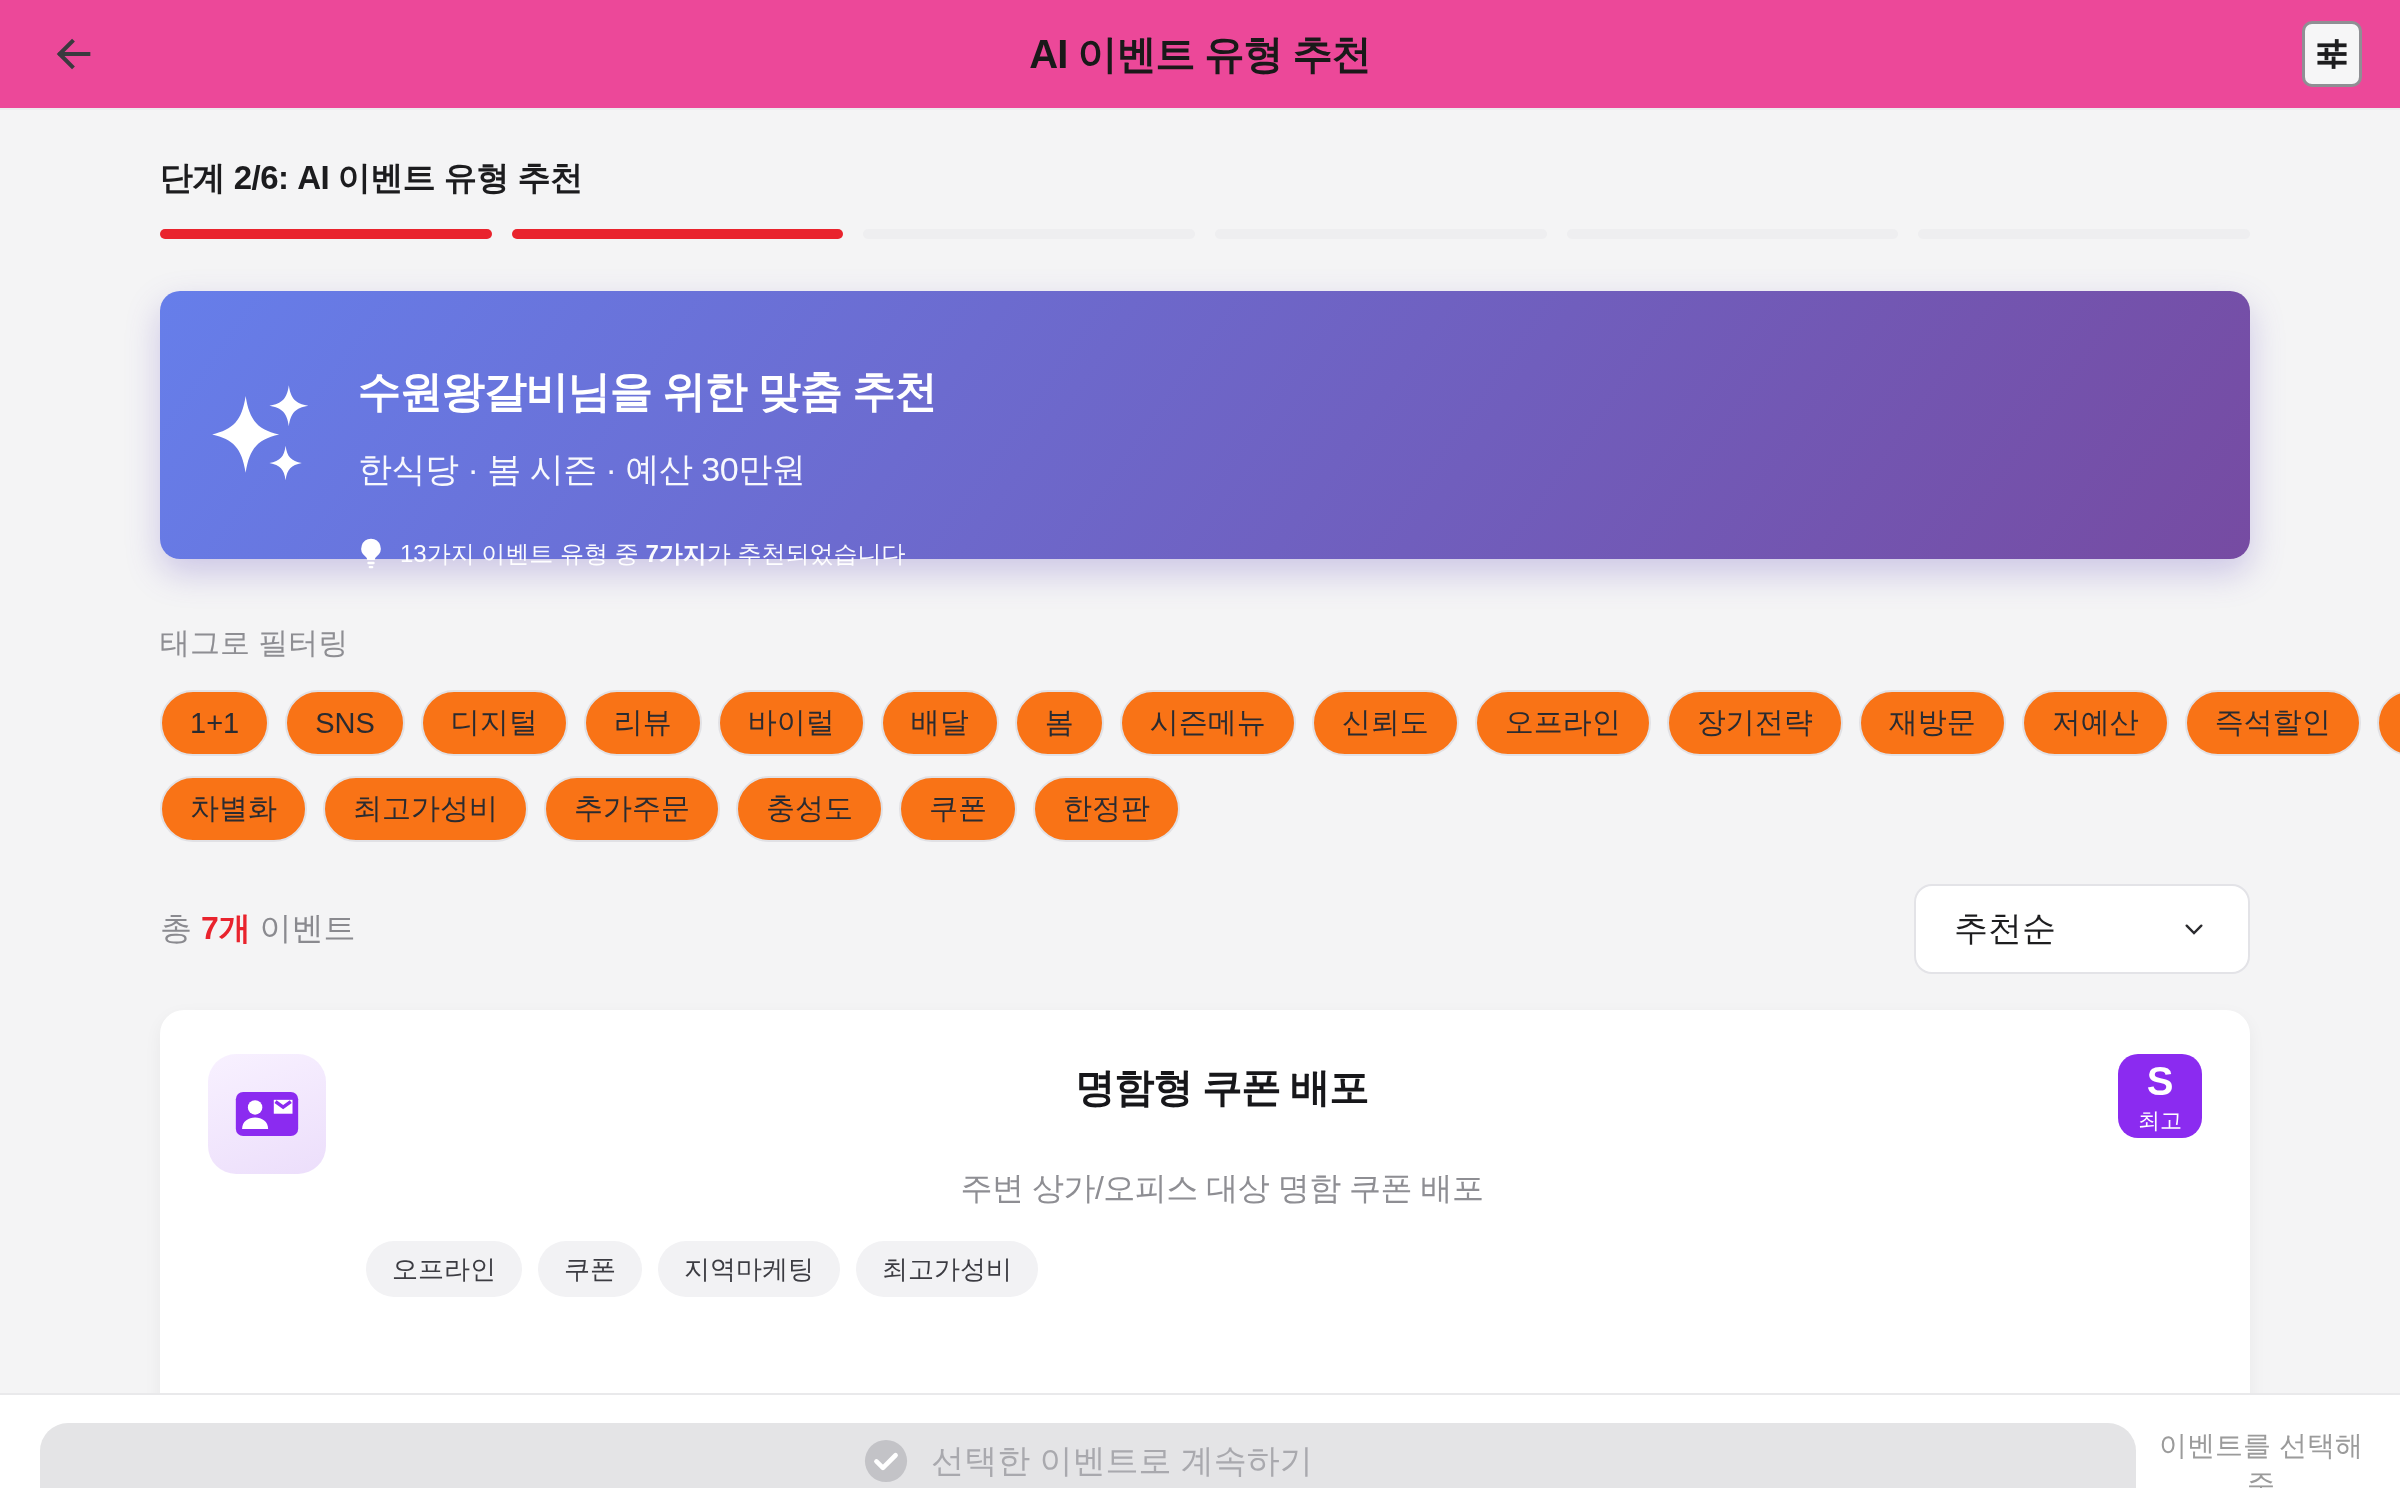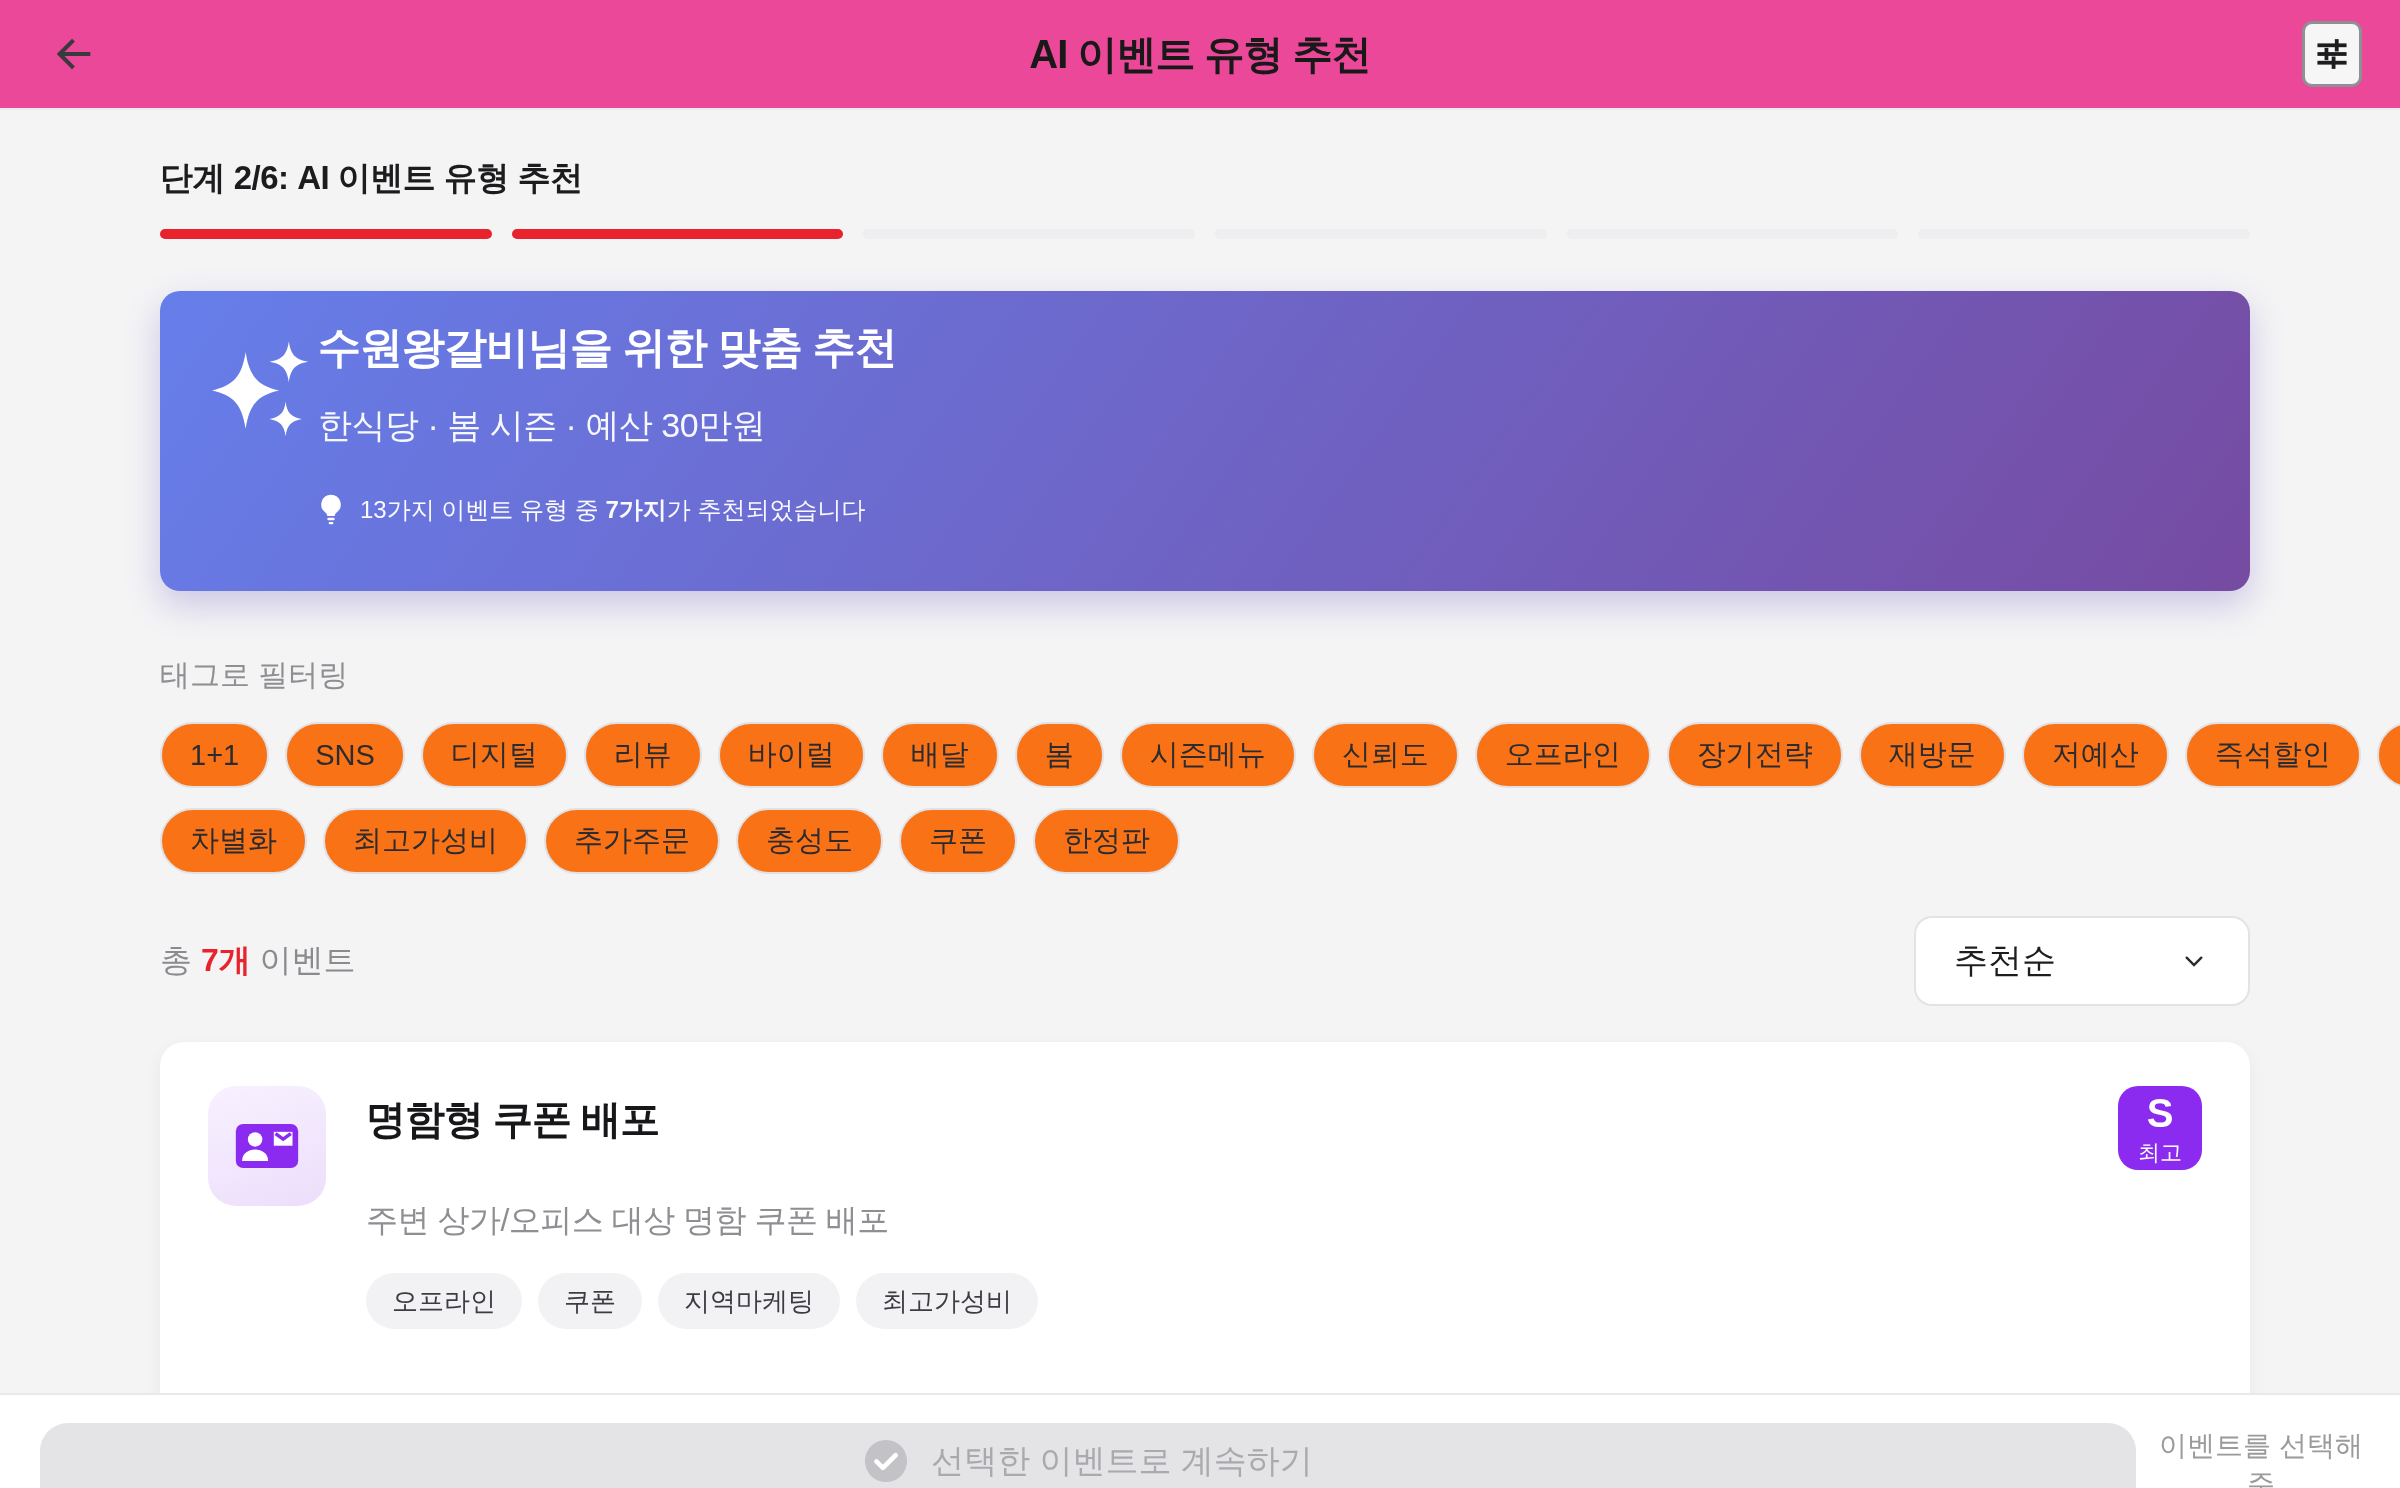--- a/index.html
+++ b/index.html
@@ -19,23 +19,23 @@
                   display:flex; align-items:center; justify-content:center; }
 
   
   .content { position:absolute; top:110px; left:0; right:0; bottom:95px; padding:0 150px 0 160px; overflow:hidden; }
 
   .step-label { margin-top:46px; font-size:33px; font-weight:700; color:#1c1c1e; letter-spacing:-0.5px; }
   .progress-track { display:flex; gap:20px; margin-top:28px; }
   .progress-seg { flex:1; height:10px; border-radius:6px; background:#eeeef0; }
   .progress-seg.active { background:#e9232d; }
 
-  .banner { margin-top:52px; border-radius:20px; height:300px; padding:28px 54px 0 50px;
+  .banner { margin-top:52px; border-radius:20px; height:268px; padding:72px 54px 0 50px;
             background:linear-gradient(125deg,#667eea 0%,#764ba2 100%);
-            box-shadow:0 14px 34px rgba(100,80,190,.28); display:flex; color:#fff; }
+            box-shadow:0 14px 34px rgba(100,80,190,.28); display:flex; gap:40px; color:#fff; }
   .banner-icon { flex:none; margin-top:4px; }
   .banner-title { font-size:43px; font-weight:700; letter-spacing:-1px; }
   .banner-sub { margin-top:26px; font-size:34px; color:rgba(255,255,255,.95); letter-spacing:-0.5px; }
   .banner-info { margin-top:44px; display:flex; align-items:center; gap:16px; font-size:24px; color:rgba(255,255,255,.97); }
   .banner-info b { font-weight:800; }
 
   .filter-label { margin-top:64px; font-size:30px; color:#8e8e93; }
   .chip-row { display:flex; gap:16px; margin-top:26px; }
   .chip-row + .chip-row { margin-top:20px; }
   .chip { height:66px; padding:0 28px; border-radius:40px; background:#f97316; border:2px solid #e1e1e5;
@@ -48,21 +48,21 @@
   .sort-select { width:336px; height:90px; background:#fff; border:2px solid #e3e3e7; border-radius:18px;
                  display:flex; align-items:center; justify-content:space-between; padding:0 38px;
                  font-size:34px; color:#1d1d1f; cursor:pointer; }
 
   .event-card { margin-top:36px; background:#fff; border-radius:24px; padding:44px 48px 60px;
                 box-shadow:0 6px 18px rgba(0,0,0,.05); }
   .card-head { display:flex; gap:40px; }
   .card-icon { width:118px; height:120px; border-radius:28px; flex:none;
                background:linear-gradient(160deg,#f8f1ff 0%,#ecdefb 100%);
                display:flex; align-items:center; justify-content:center; }
-  .card-texts { flex:1; min-width:0; }
+  .card-texts { flex:1; min-width:0;text-align:center; }
   .card-title { font-size:40px; font-weight:800; color:#17171a; letter-spacing:-1px; padding-top:6px; }
   .card-desc { margin-top:52px; font-size:32px; color:#8e8e93; letter-spacing:-0.5px; }
   .card-tags { margin-top:30px; display:flex; gap:16px; }
   .card-tag { height:56px; padding:0 26px; border-radius:30px; background:#f2f2f4; color:#3c3c42;
               font-size:26px; display:flex; align-items:center; white-space:nowrap; }
   .grade-badge { flex:none; width:84px; height:84px; border-radius:20px; background:#8b2bf0; color:#fff;
                  display:flex; flex-direction:column; align-items:center; justify-content:center; line-height:1; }
   .grade-letter { font-size:40px; font-weight:800; }
   .grade-label { margin-top:9px; font-size:22px; }
 

